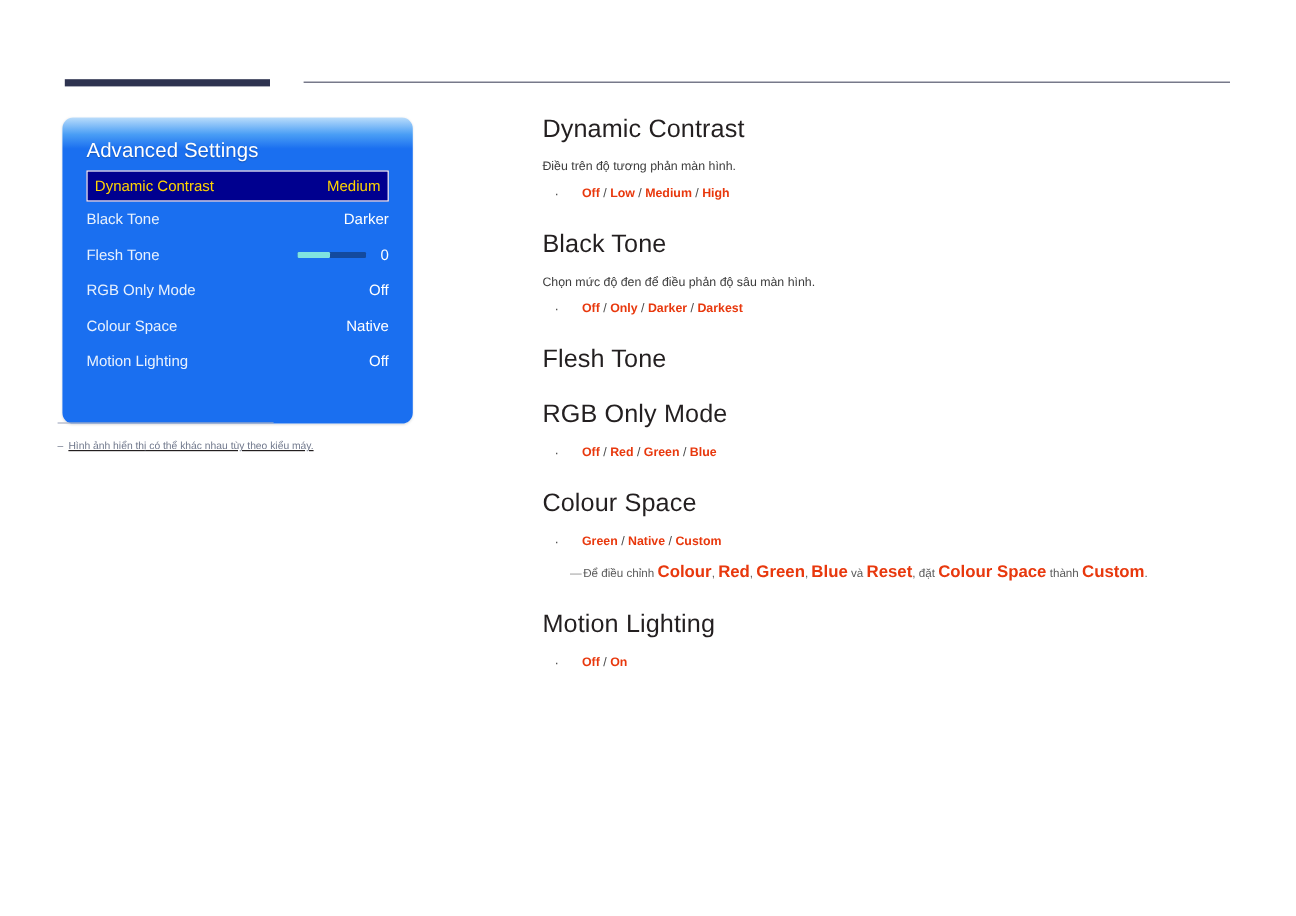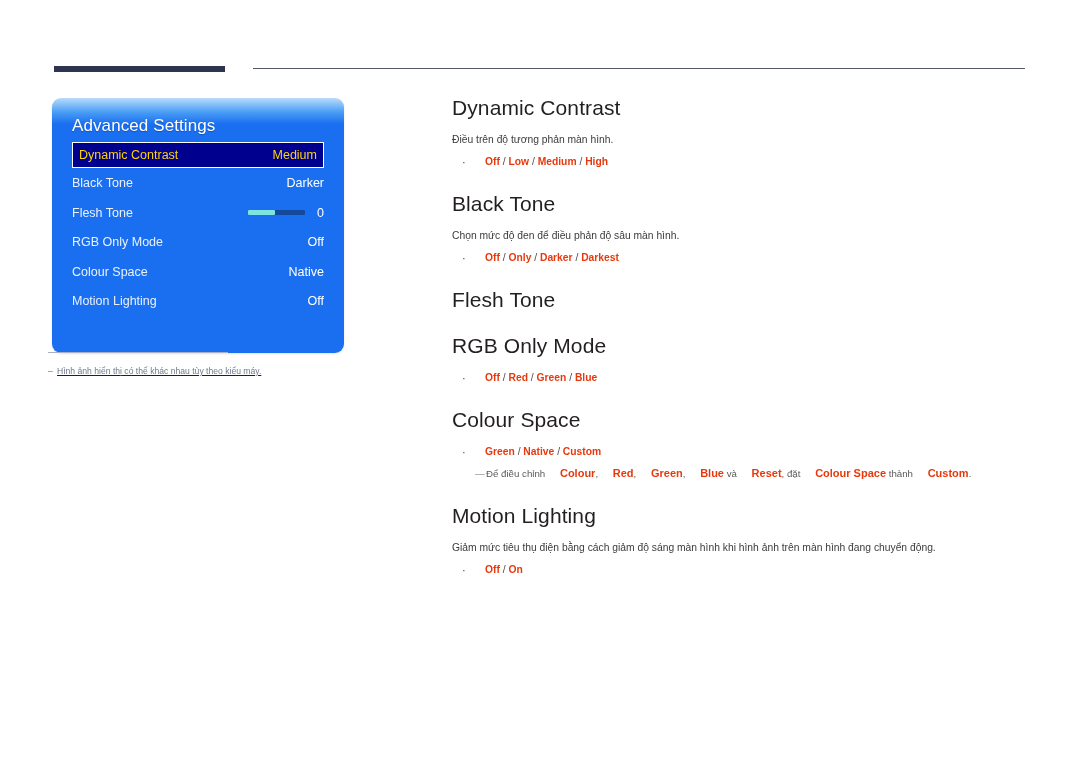--- a/index.html
+++ b/index.html
@@ -214,21 +214,21 @@
     line-height: 1.45;
     margin: 6px 0 0 0;
     padding-left: 23px;
     white-space: nowrap;
   }
   .subnote .dash {
     display: inline-block;
     width: 11px;
     color: #8a8a8a;
   }
-  .subnote .kw { font-size: 11px; margin-left: 12px; }
+  .subnote .kw { font-size: 14px; }
 </style>
 </head>
 <body>
 
 <div class="header-rules">
   <div class="rule-thick"></div>
   <div class="rule-thin"></div>
 </div>
 
 <div class="left-col">
@@ -317,20 +317,19 @@
     <h2 class="sec-title">Colour Space</h2>
     <p class="bullet-line">
       <span class="bullet">·</span>
       <span class="opts"><span class="kw">Green</span><span class="sep"> / </span><span class="kw">Native</span><span class="sep"> / </span><span class="kw">Custom</span></span>
     </p>
     <p class="subnote"><span class="dash">—</span><span>Để điều chỉnh </span><span class="kw">Colour</span><span>, </span><span class="kw">Red</span><span>, </span><span class="kw">Green</span><span>, </span><span class="kw">Blue</span><span> và </span><span class="kw">Reset</span><span>, đặt </span><span class="kw">Colour Space</span><span> thành </span><span class="kw">Custom</span><span>.</span></p>
   </div>
 
   <div class="sec">
     <h2 class="sec-title">Motion Lighting</h2>
-    <p class="sec-desc">Giảm mức tiêu thụ điện bằng cách giảm độ sáng màn hình khi hình ảnh trên màn hình đang chuyển động.</p>
     <p class="bullet-line">
       <span class="bullet">·</span>
       <span class="opts"><span class="kw">Off</span><span class="sep"> / </span><span class="kw">On</span></span>
     </p>
   </div>
 
 </div>
 
 </body></html>

